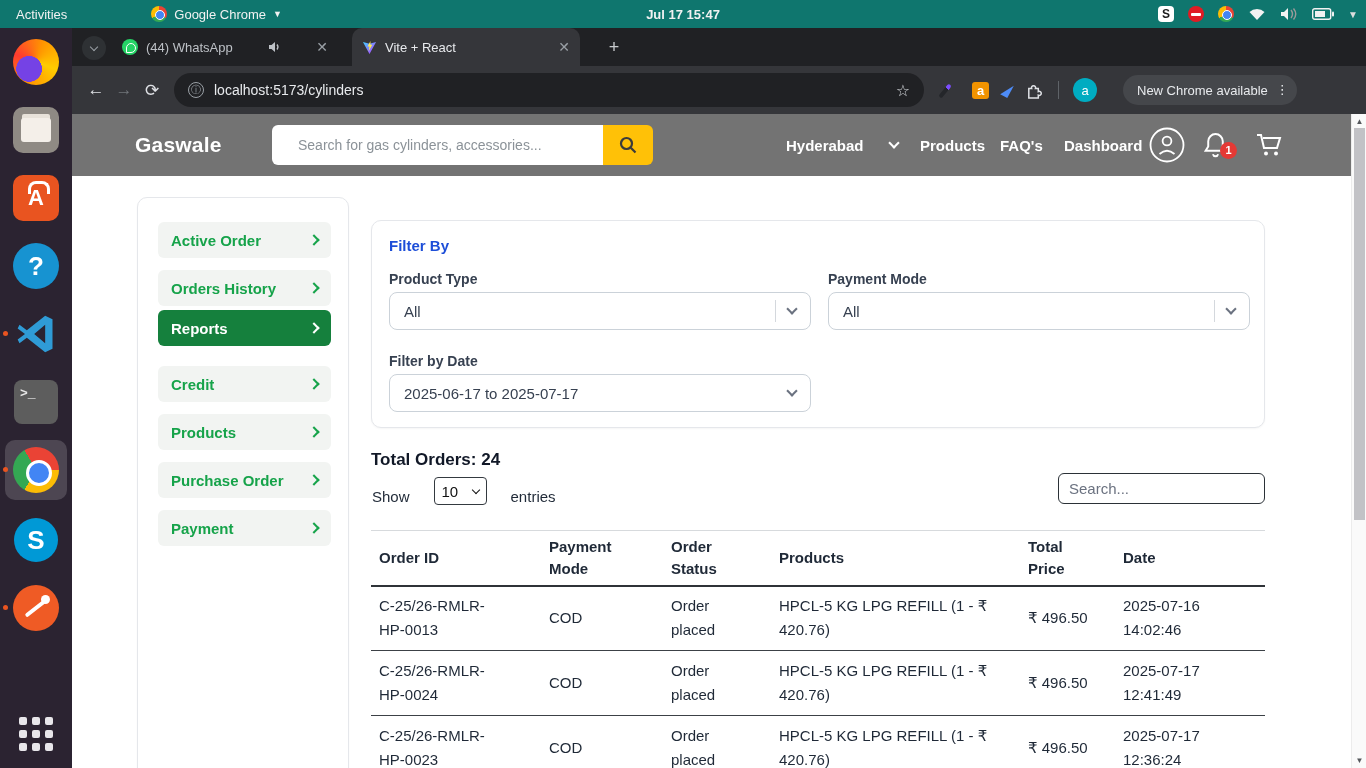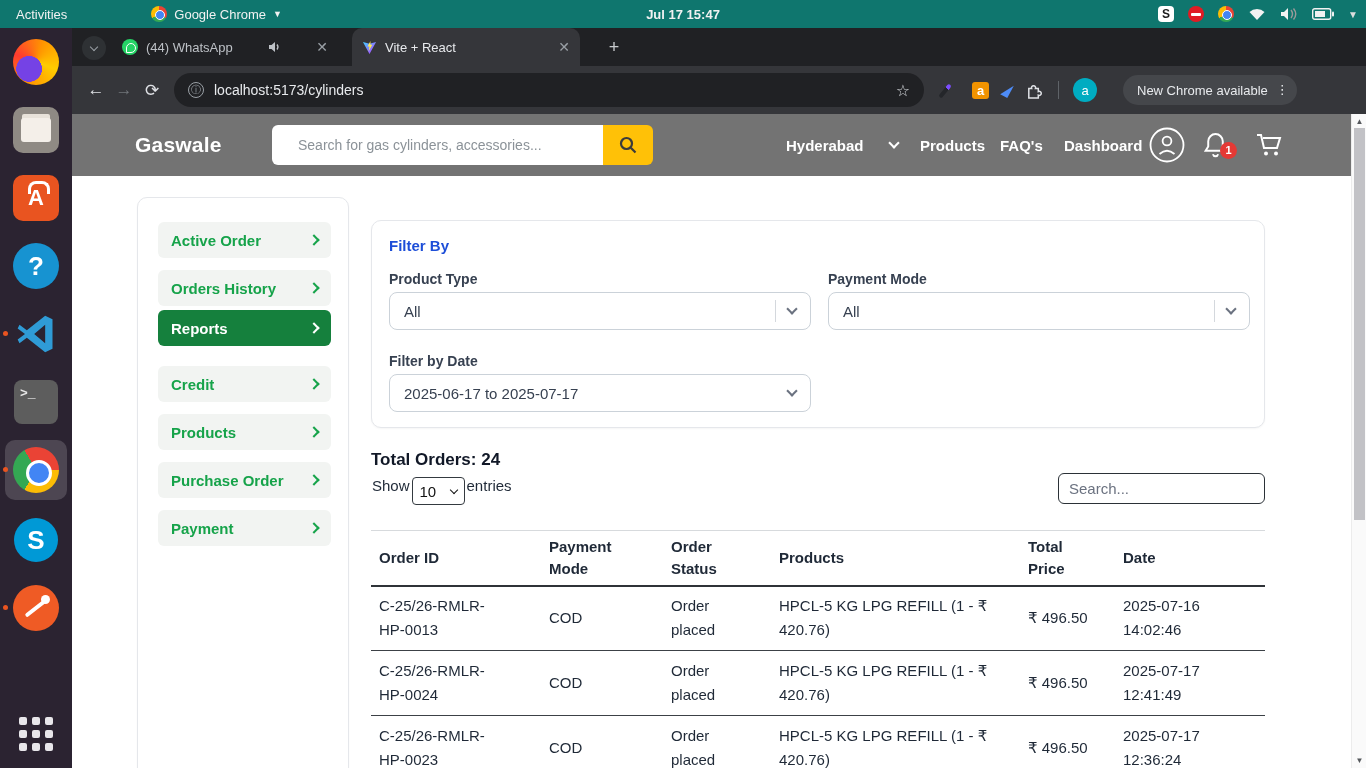--- a/index.html
+++ b/index.html
@@ -94,21 +94,21 @@
 
   .filter-card{left:299px;top:106px;width:894px;height:208px}
   .f-title{position:absolute;left:17px;top:16px;font-size:15px;font-weight:700;color:#1d4ed8}
   .f-label{position:absolute;font-size:14px;font-weight:700;color:#374151}
   .dropdown{position:absolute;height:38px;width:422px;border:1px solid #cbd2d9;border-radius:8px;display:flex;align-items:center;
     padding:0 14px;font-size:15px;color:#374151;background:#fff}
   .dd-right{margin-left:auto;display:flex;align-items:center;gap:12px;color:#6b7280}
   .dd-sep{width:1px;height:22px;background:#d4d8dd}
 
   .total-orders{position:absolute;left:299px;top:336px;font-size:17px;font-weight:700;color:#111827}
-  .show-row{position:absolute;left:300px;top:363px;display:flex;align-items:flex-start;gap:2px;font-size:15px;color:#1f2937}
+  .show-row{position:absolute;left:300px;top:363px;display:flex;align-items:flex-end;gap:24px;font-size:15px;color:#1f2937}
   .entries-select{width:53px;height:28px;border:1px solid #343a40;border-radius:4px;display:flex;align-items:center;justify-content:space-between;padding:0 7px;font-size:15px;color:#111}
   .entries-select .chev{width:6px;height:6px;border-width:1.8px;margin-top:-3px}
   .tbl-search{position:absolute;left:986px;top:359px;width:207px;height:31px;border:1.6px solid #2b3137;border-radius:6px;padding:0 10px;font-size:15px;color:#333;outline:none;font-family:inherit}
   .tbl-search::placeholder{color:#6b7280}
 
   table.orders{position:absolute;left:299px;top:416px;width:894px;border-collapse:collapse;table-layout:fixed;font-size:15px;color:#1f2937}
   table.orders th{font-weight:700;text-align:left;vertical-align:middle;height:55px;line-height:22px;
     border-top:1px solid #d7dadd;border-bottom:2px solid #2f3338}
   table.orders td{vertical-align:middle;height:65px;line-height:24px;border-bottom:1px solid #3c4146}
   .c1{width:178px;padding-left:8px}

